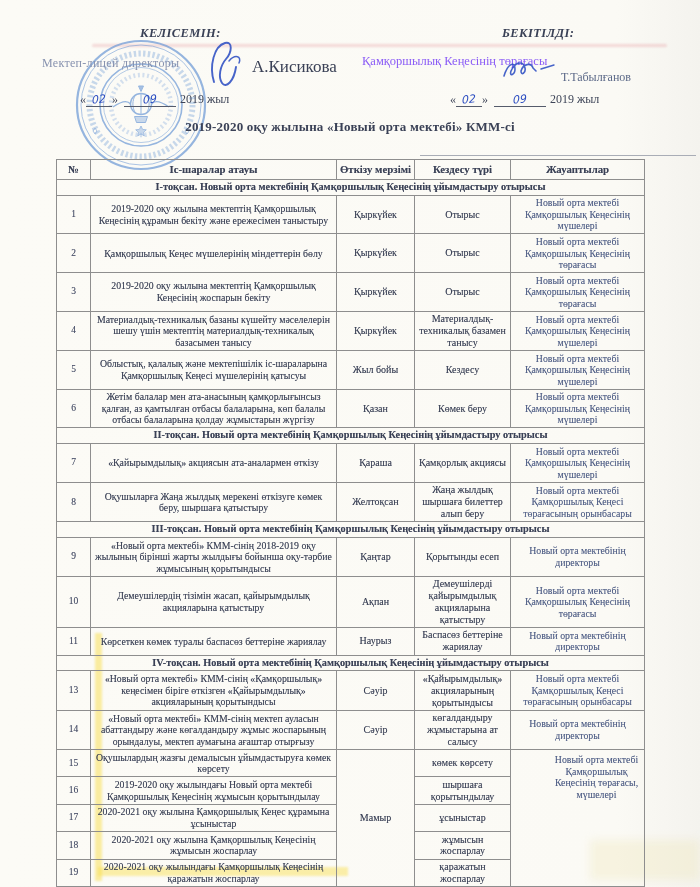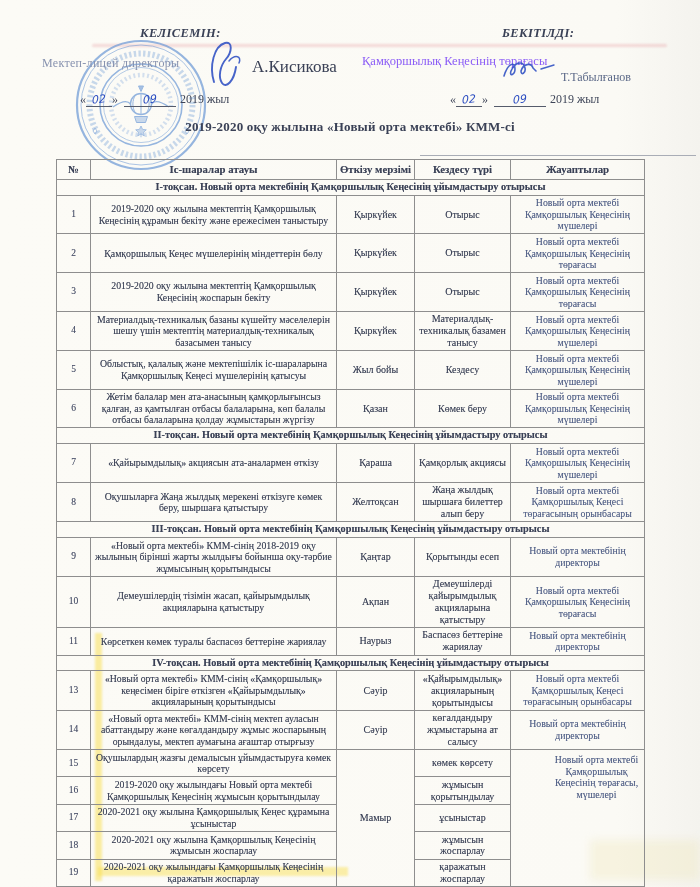--- a/index.html
+++ b/index.html
@@ -236,21 +236,21 @@
     <tr>
           <td class="num">15</td>
           <td>Оқушылардың жазғы демалысын ұйымдастыруға көмек көрсету</td>
           <td class="term" rowspan="5">Мамыр</td>
           <td class="type">көмек көрсету</td>
           <td class="resp vtop" rowspan="5">Новый орта мектебі Қамқоршылық Кеңесінің төрағасы, мүшелері</td>
         </tr>
     <tr>
           <td class="num">16</td>
           <td>2019-2020 оқу жылындағы Новый орта мектебі Қамқоршылық Кеңесінің жұмысын қорытындылау</td>
-          <td class="type">жұмысын қорытындылау</td>
+          <td class="type">шыршаға қорытындылау</td>
         </tr>
     <tr>
           <td class="num">17</td>
           <td>2020-2021 оқу жылына Қамқоршылық Кеңес құрамына ұсыныстар</td>
           <td class="type">ұсыныстар</td>
         </tr>
     <tr>
           <td class="num">18</td>
           <td>2020-2021 оқу жылына Қамқоршылық Кеңесінің жұмысын жоспарлау</td>
           <td class="type">жұмысын жоспарлау</td>

